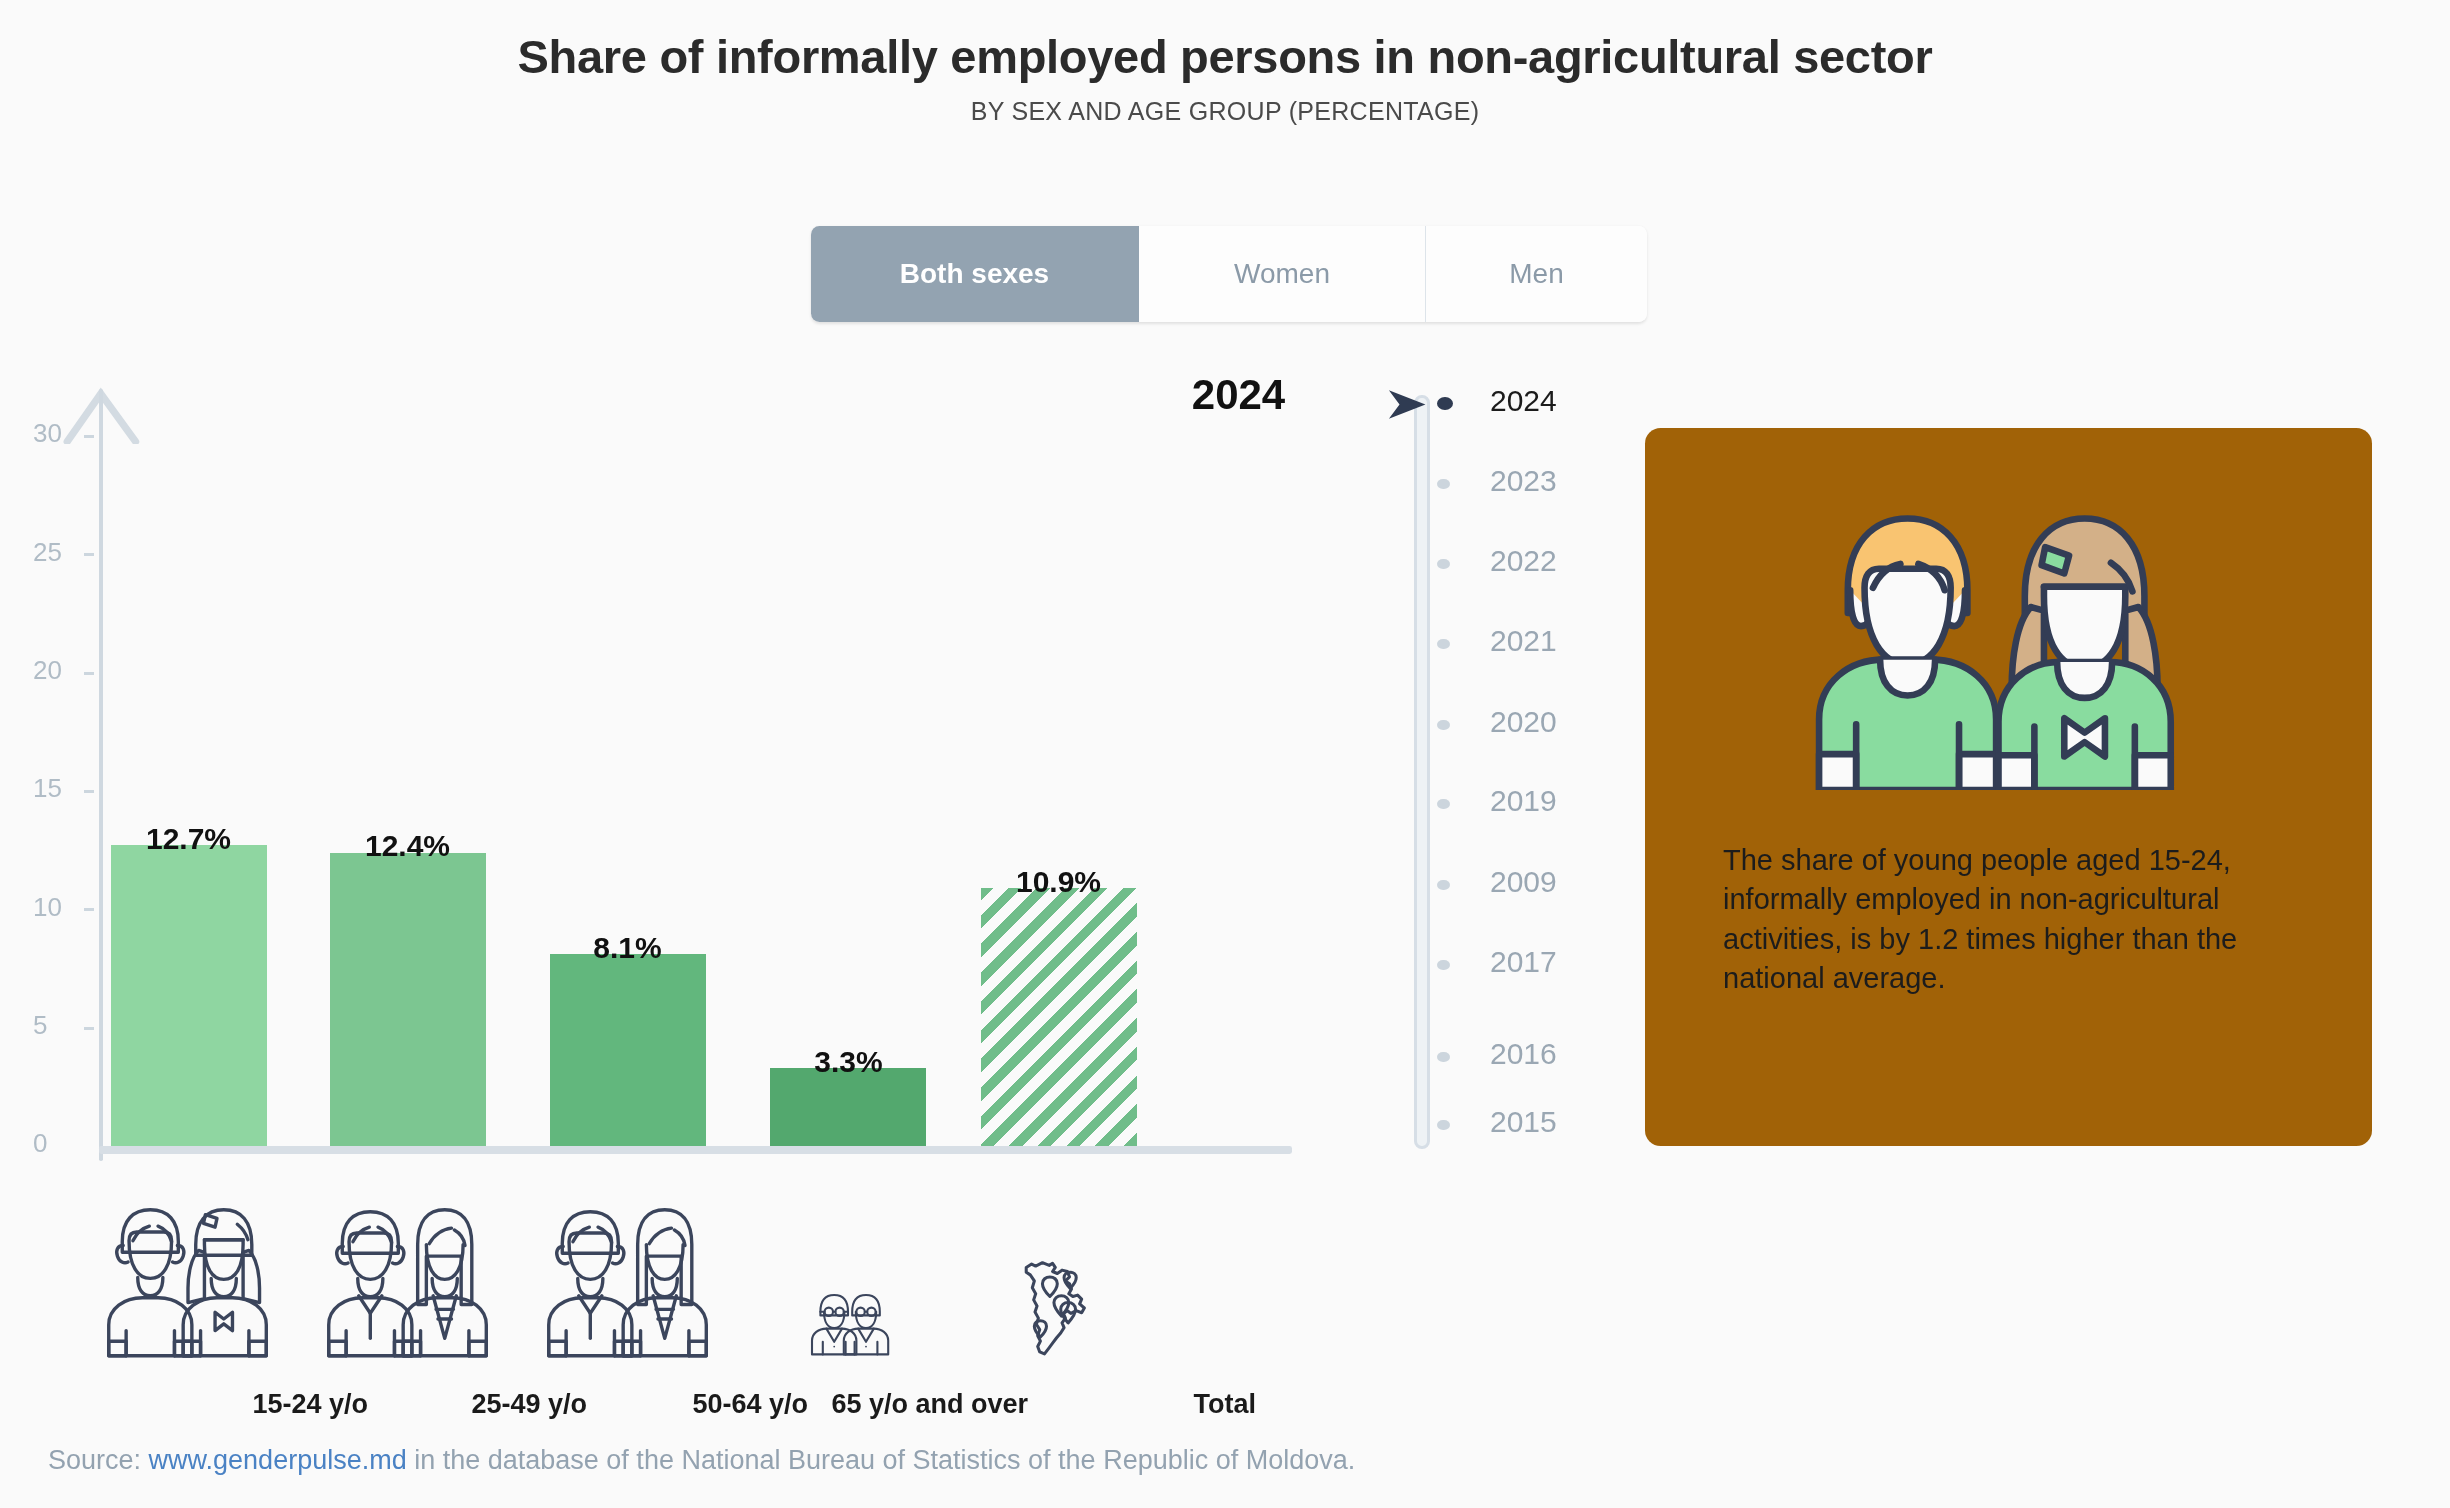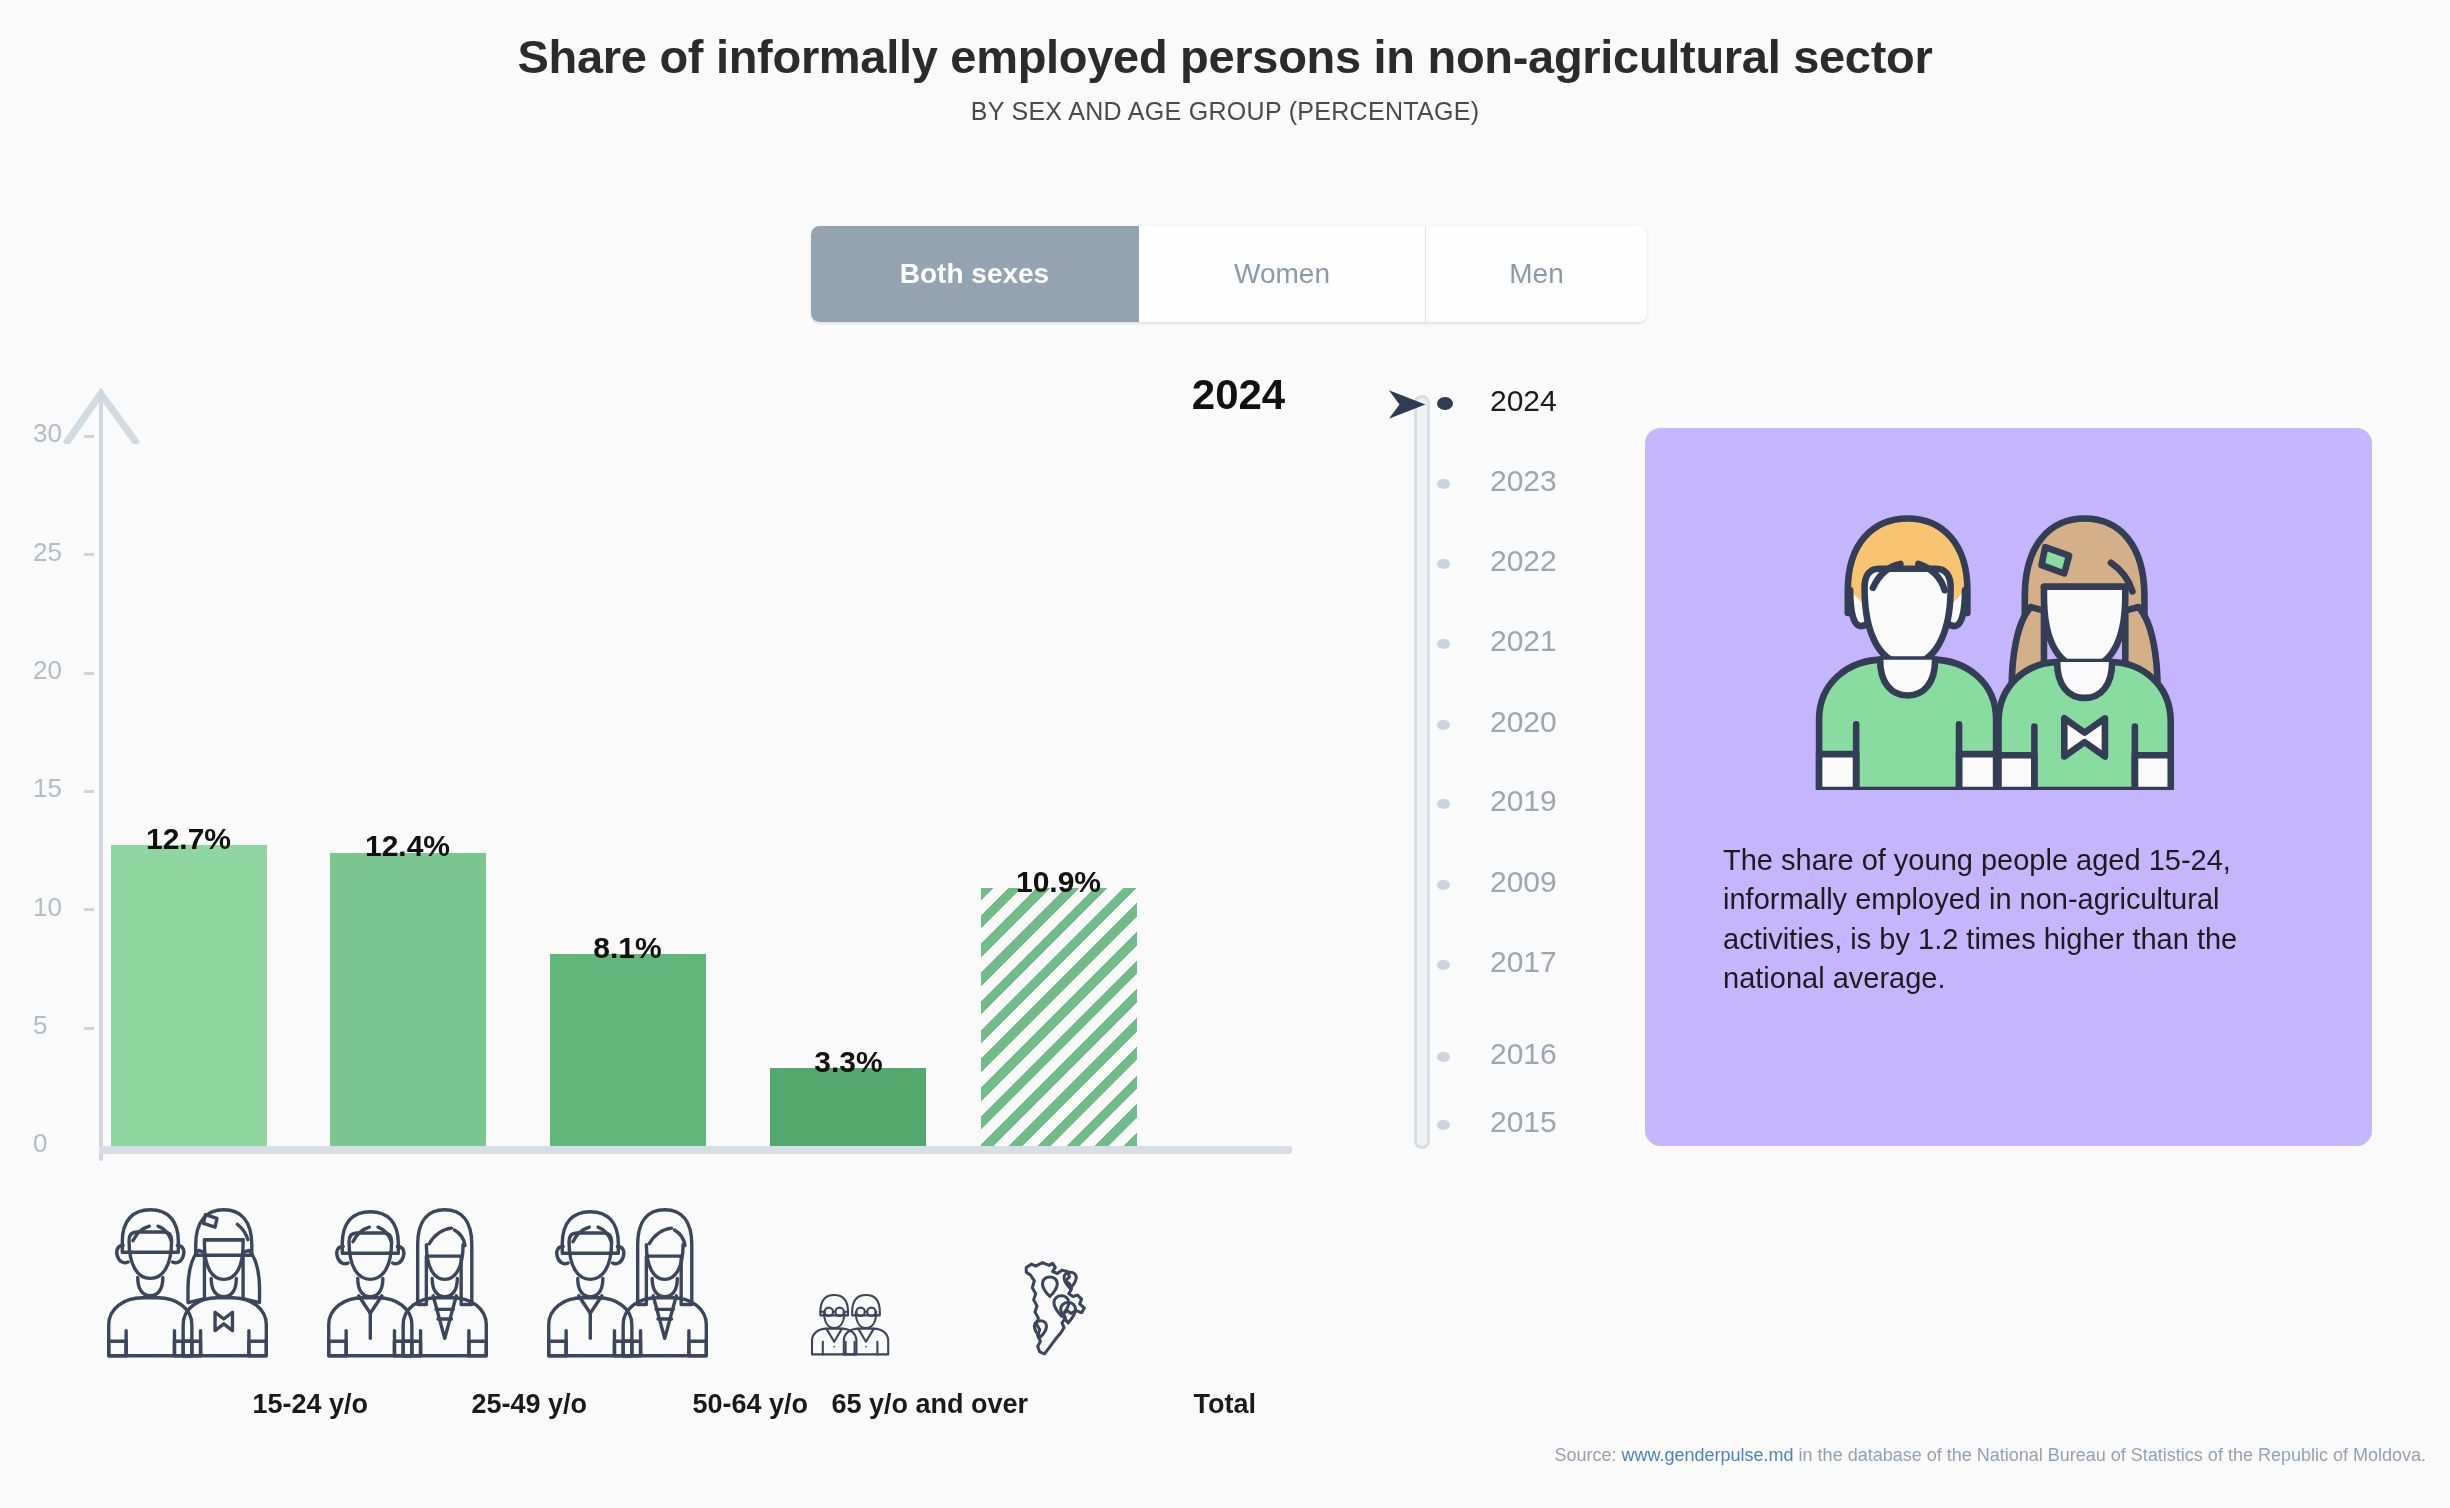--- a/index.html
+++ b/index.html
@@ -231,21 +231,21 @@
     height: 33px;
   }
 
   
   #info-panel {
     position: absolute;
     left: 1645px;
     top: 428px;
     width: 727px;
     height: 718px;
-    background: #c4b5fd;
+    background: #a16207;
     border-radius: 15.6px;
   }
   #info-illustration {
     position: absolute;
     left: 138px;
     top: 57px;
     width: 431px;
     height: 305px;
   }
   #info-text {
@@ -257,25 +257,26 @@
     line-height: 1.36;
     color: #1c1c1c;
   }
 
   
   #footer {
     position: absolute;
     left: 0;
     top: 1445px;
     width: 2450px;
-    text-align: right;
+    text-align: left;
     padding-right: 24px;
     box-sizing: border-box;
-    font-size: 18px;
+    font-size: 27px;
     color: #93a2b0;
+    padding-left: 48px;
   }
   #footer-link {
     color: #4a82c4;
     text-decoration: none;
   }
 </style>
 </head>
 <body>
 
 <div id="header">

